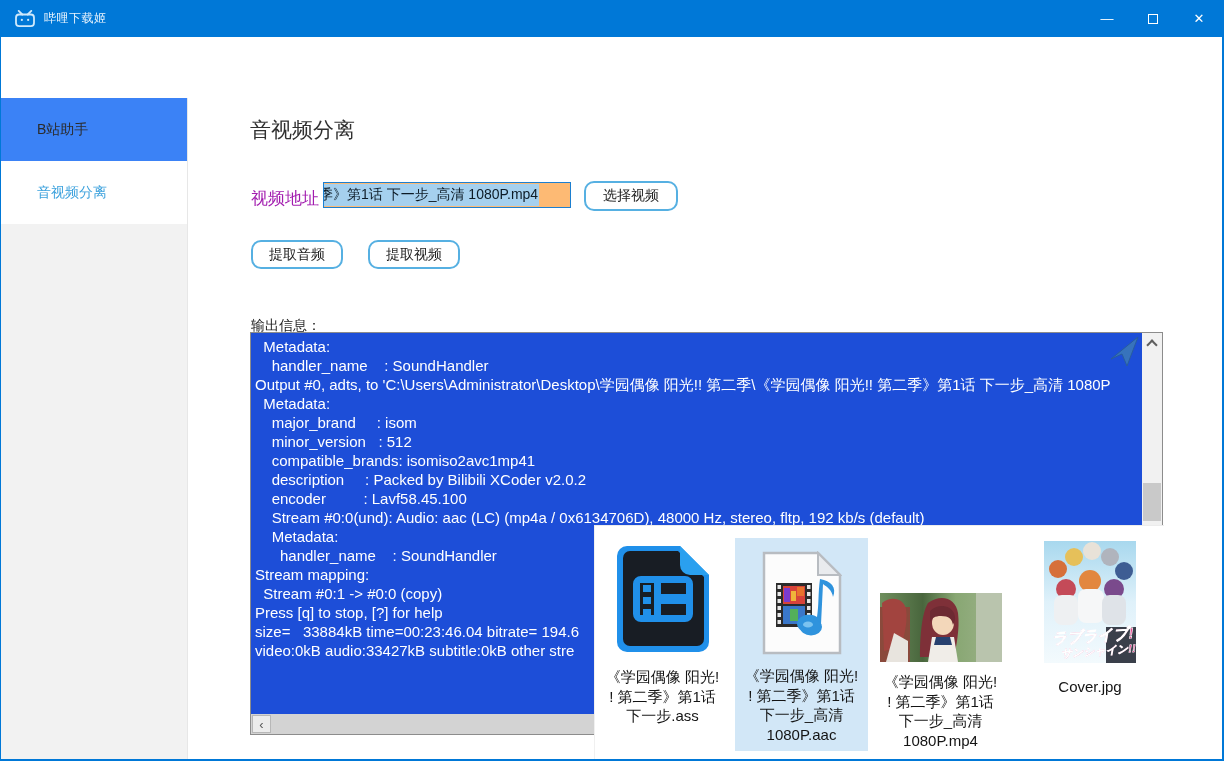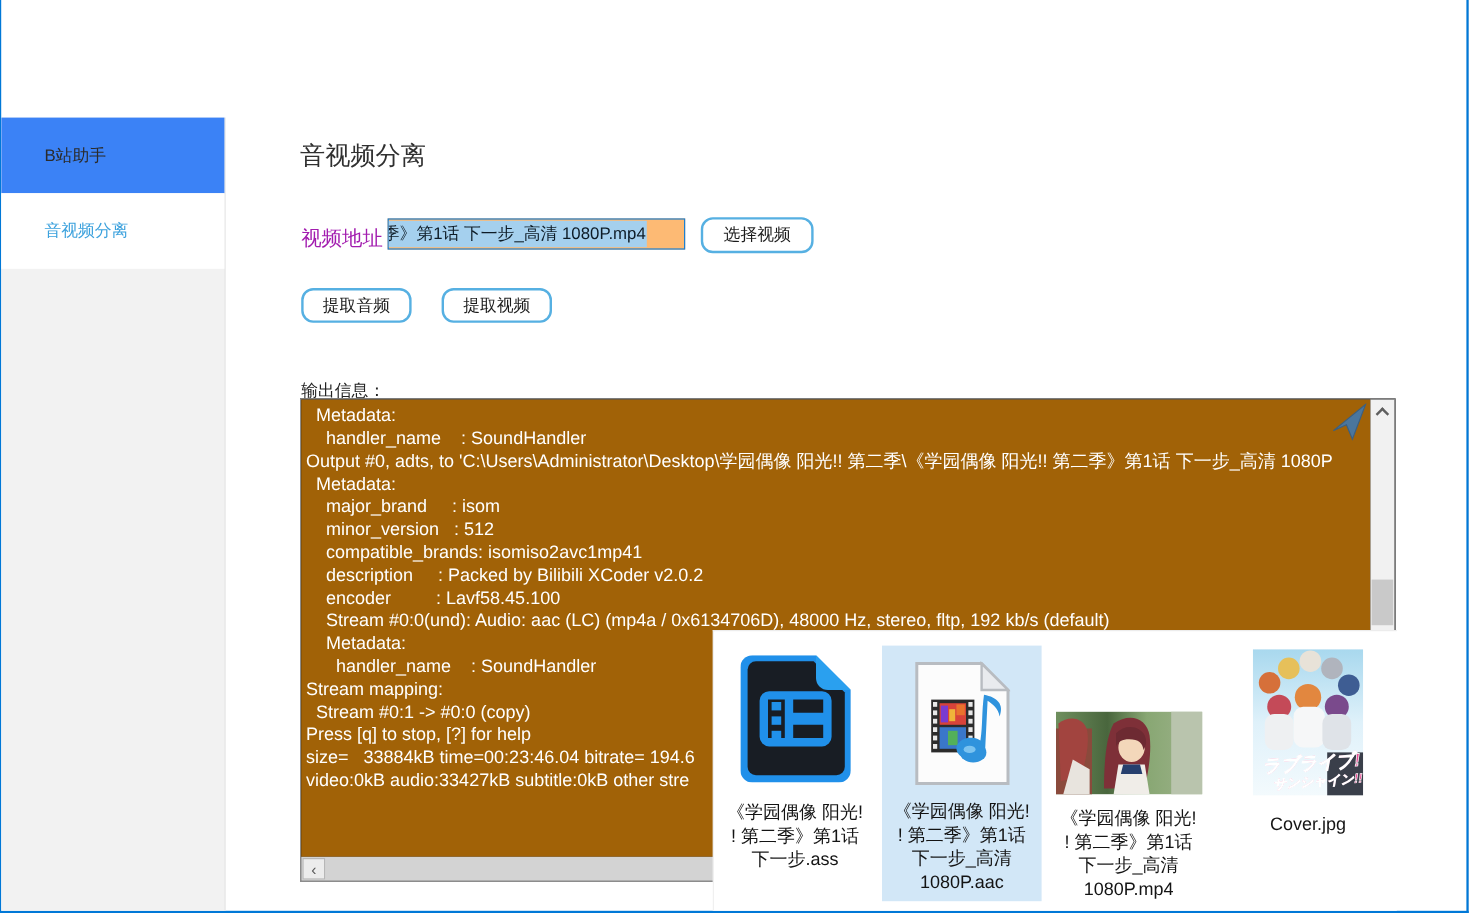--- a/index.html
+++ b/index.html
@@ -28,21 +28,21 @@
                overflow:hidden;display:flex;align-items:center;}
   .video-input .sel{display:inline-block;margin-left:-6px;padding:2px 1px;background:#a5d0ee;color:#0d1b26;font-size:14px;white-space:nowrap;}
   .btn{position:absolute;background:#fff;border:2px solid #56b0e2;border-radius:10px;font-size:14px;color:#1b1b1b;
        display:flex;align-items:center;justify-content:center;}
   .btn-choose{left:583px;top:181px;width:94px;height:30px;}
   .btn-audio{left:250px;top:240px;width:92px;height:29px;}
   .btn-video{left:367px;top:240px;width:92px;height:29px;}
   .out-label{position:absolute;left:250px;top:317px;font-size:14px;color:#222;}
   
   .console-wrap{position:absolute;left:249px;top:332px;width:913px;height:403px;border:1px solid #8c8c8c;background:#000;}
-  .console-text{position:absolute;left:0;top:0;width:891px;height:381px;overflow:hidden;background:#a16207;color:#fff;
+  .console-text{position:absolute;left:0;top:0;width:891px;height:381px;overflow:hidden;background:#1d4ed8;color:#fff;
                 font-size:15px;line-height:19px;white-space:pre;padding:4px 0 0 4px;}
   .vscroll{position:absolute;right:0;top:0;width:20px;height:381px;background:#f1f1f1;}
   .vscroll .arrow{width:20px;height:20px;display:flex;align-items:center;justify-content:center;}
   .chev-up{width:8px;height:8px;border-left:2px solid #5f5f5f;border-top:2px solid #5f5f5f;transform:rotate(45deg);margin-top:4px;}
   .vthumb{position:absolute;left:1px;top:150px;width:18px;height:38px;background:#c9c9c9;}
   .hscroll{position:absolute;left:0;bottom:0;width:891px;height:20px;background:#d3d3d3;}
   .hbtn{position:absolute;left:1px;top:1px;width:19px;height:18px;background:#ececec;border:1px solid #b7b7b7;
         display:flex;align-items:center;justify-content:center;color:#5a5a5a;font-size:13px;}
   .scorner{position:absolute;right:0;bottom:0;width:20px;height:20px;background:#f1f1f1;}
   
@@ -62,20 +62,40 @@
   .fitem4 .ic{margin:15px auto 0 auto;}
   .fitem4 .flabel{margin-top:10px;}
   
   .cursor{position:absolute;left:1110px;top:336px;z-index:3;opacity:.85;}
 </style>
 </head>
 <body>
 
 <div id="app">
 
+  <div class="titlebar">
+    <svg class="appicon" viewBox="0 0 24 20">
+      <path d="M5 1 L9 5 M19 1 L15 5" stroke="#cfe9fb" stroke-width="2" fill="none" stroke-linecap="round"></path>
+      <rect x="2" y="5" width="20" height="13" rx="3.5" fill="none" stroke="#cfe9fb" stroke-width="2"></rect>
+      <circle cx="8.5" cy="11" r="1.2" fill="#cfe9fb"></circle>
+        <circle cx="15.5" cy="11" r="1.2" fill="#cfe9fb"></circle>
+    </svg>
+    <span class="apptitle">哔哩下载姬</span>
+    <div class="wincontrols">
+      <div class="winbtn">
+          <span>—</span>
+        </div>
+      <div class="winbtn">
+          <span class="maxglyph"></span>
+        </div>
+      <div class="winbtn">
+          <span>✕</span>
+        </div>
+    </div>
+  </div>
 
 
   <div class="sidebar">
     <div class="side-item">B站助手</div>
     <div class="side-item active">音视频分离</div>
   </div>
 
   <div class="page-title">音视频分离</div>
 
   <div class="field-label">视频地址：</div>

